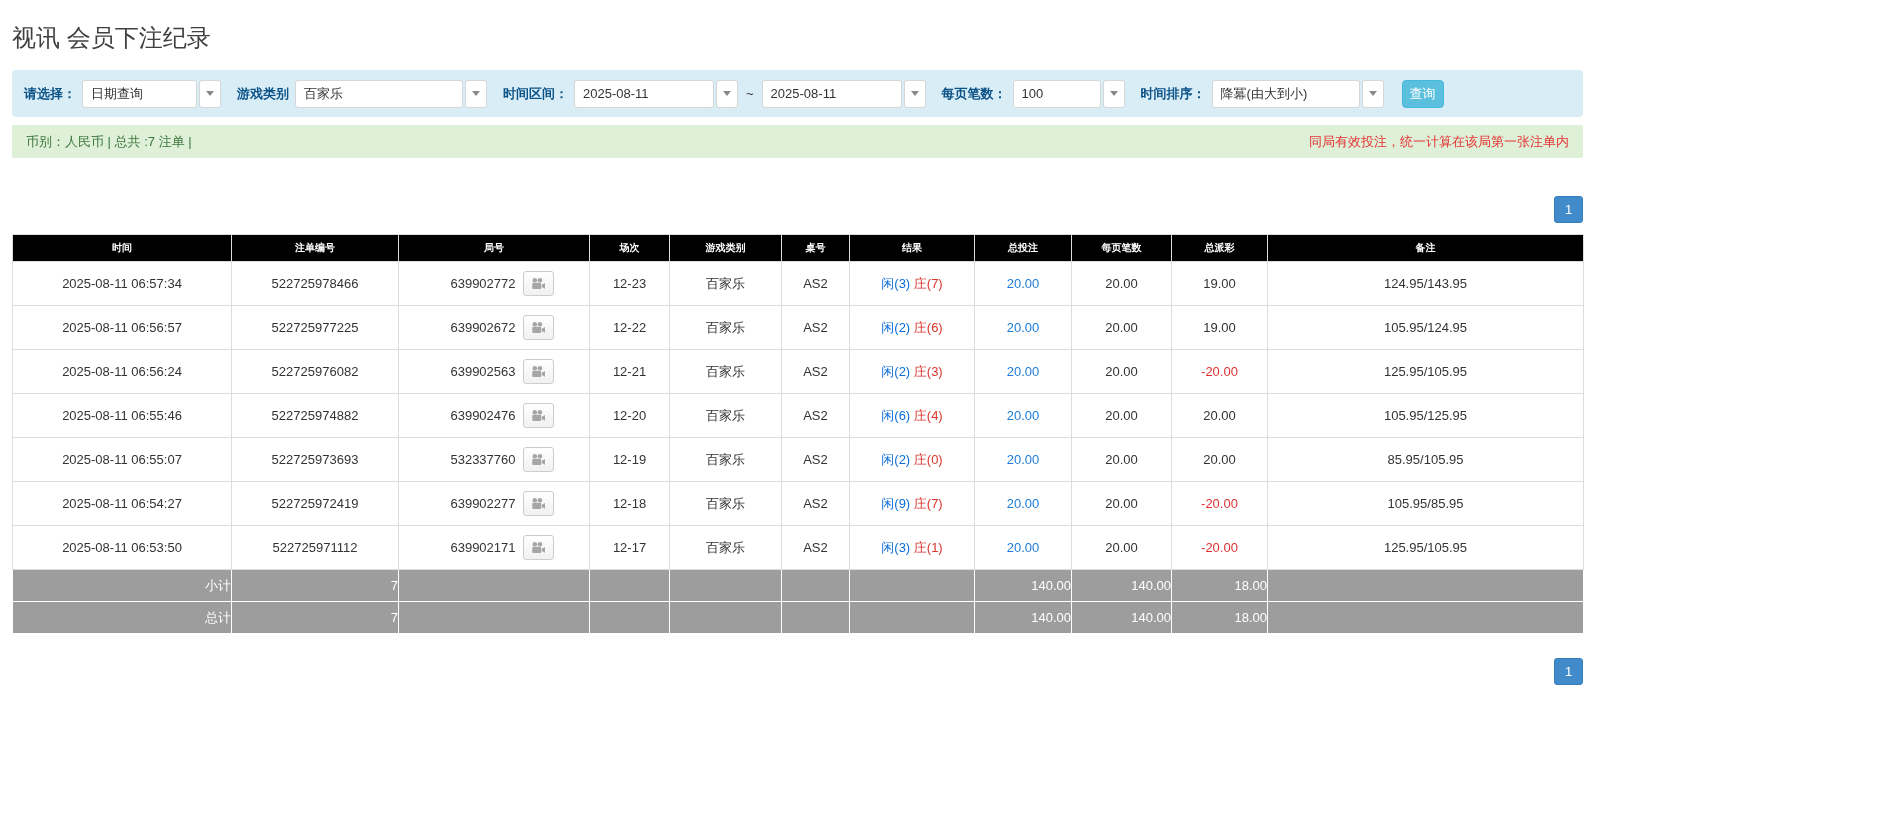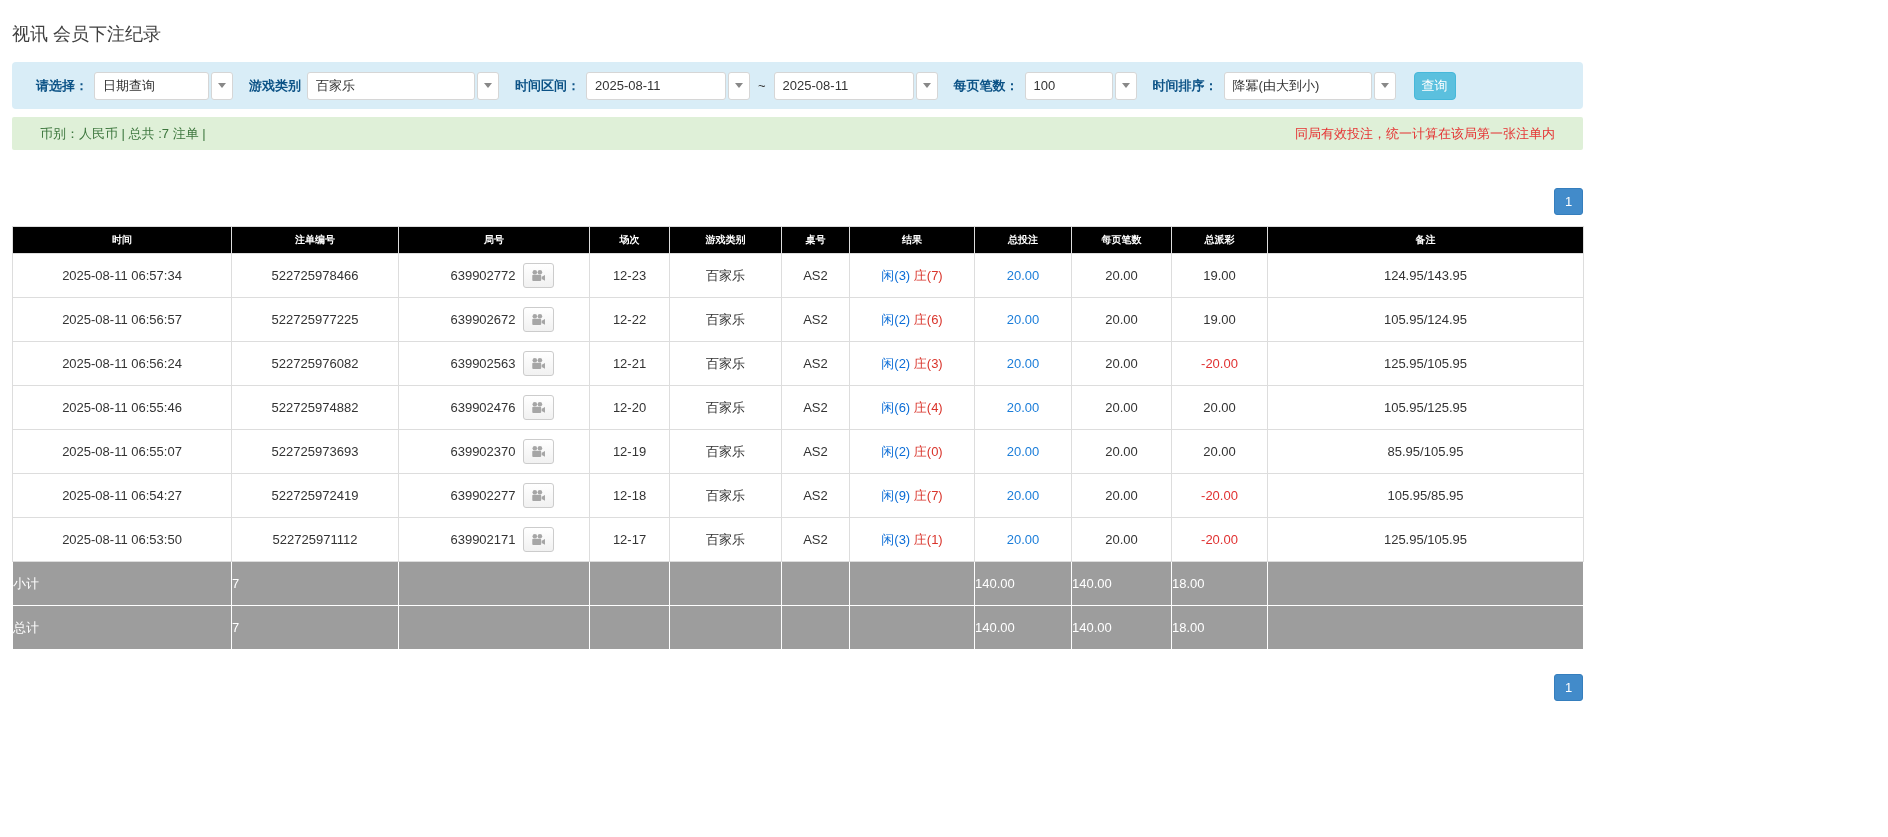--- a/index.html
+++ b/index.html
@@ -1,46 +1,46 @@
 <!DOCTYPE html>
 <html style="--accent-blue: #5bc0de; --filter-bar-bg: #d9edf7; --filter-label: #0b5286; --summary-bg: #dff0d8; --summary-text: #3c763d; --warning-text: #e53333; --header-bg: #000000; --header-text: #ffffff; --player-color: #0a6cd6; --banker-color: #d9342b; --link-color: #1b7dd9; --negative-color: #e03131; --footer-bg: #9d9d9d; --pagination-bg: #428bca;"><head>
 <meta charset="utf-8">
 <style>
   * { box-sizing: border-box; margin: 0; padding: 0; }
   html, body { background: #fff; }
   body { font-family: "Liberation Sans", "DejaVu Sans", sans-serif; font-size: 13px; color: #333; }
   .viewport { width: 1888px; height: 837px; overflow: hidden; background: #fff; }
   .content { width: 1571px; margin-left: 12px; }
 
-  .page-title { font-size: 18px; font-weight: 400; color: #404040; padding: 22px 0 16px 0; }
+  .page-title { font-size: 24px; font-weight: 400; color: #404040; padding: 22px 0 16px 0; }
 
   .filter-bar { display: flex; align-items: center; background: var(--filter-bar-bg); border-radius: 4px; padding: 9px 12px; gap: 6px; height: 47px; }
   .flabel { color: var(--filter-label); font-weight: bold; white-space: nowrap; margin-left: 10px; }
-  .flabel:first-child { margin-left: 12px; text-align: right; }
+  .flabel:first-child { margin-left: 0; text-align: right; }
   .combo { display: inline-flex; align-items: stretch; }
   .combo input { height: 28px; border: 1px solid #d6d6d6; border-radius: 3px; background: #ffffff; padding: 0 8px; font-size: 13px; color: #333; font-family: inherit; outline: none; }
   .combo .arrowbtn { width: 22px; height: 28px; margin-left: 2px; border: 1px solid #d6d6d6; border-radius: 3px; background: #fff; display: inline-flex; align-items: center; justify-content: center; cursor: pointer; }
   .caret { width: 0; height: 0; border-left: 4px solid transparent; border-right: 4px solid transparent; border-top: 5px solid #888; }
   .w115 { width: 115px; } .w168 { width: 168px; } .w140 { width: 140px; } .w88 { width: 88px; } .w148 { width: 148px; }
   .tilde { color: #333; margin: 0 2px; }
   .search-btn { height: 28px; padding: 0 7px; margin-left: 12px; background: var(--accent-blue); border: 1px solid #46b8da; color: #fff; border-radius: 4px; font-size: 13px; cursor: pointer; font-family: inherit; }
 
-  .summary-bar { margin-top: 8px; background: var(--summary-bg); border-radius: 2px; padding: 0 28px; height: 33px; display: flex; align-items: center; justify-content: space-between; }
+  .summary-bar { margin-top: 8px; background: var(--summary-bg); border-radius: 2px; padding: 0 14px; height: 33px; display: flex; align-items: center; justify-content: space-between; }
   .summary-left { color: var(--summary-text); }
   .summary-right { color: var(--warning-text); }
 
   .pager { display: flex; justify-content: flex-end; }
   .pager-top { margin-top: 38px; }
   .pager-bottom { margin-top: 24px; }
   .page-btn { min-width: 29px; height: 27px; display: inline-flex; align-items: center; justify-content: center; background: var(--pagination-bg); border: 1px solid #357ebd; color: #fff; border-radius: 3px; cursor: pointer; font-size: 13px; }
 
   table.records { border-collapse: collapse; table-layout: fixed; width: 1571px; margin-top: 11px; }
   table.records th { background: var(--header-bg); color: var(--header-text); font-weight: bold; height: 27px; font-size: 10px; text-align: center; border: 1px solid #ddd; }
   table.records tbody td { border: 1px solid #ddd; text-align: center; height: 44px; background: #fff; }
-  table.records tfoot td { background: var(--footer-bg); color: #fff; height: 44px; border: 1px solid #fff; text-align: left; }
+  table.records tfoot td { background: var(--footer-bg); color: #fff; height: 32px; border: 1px solid #fff; text-align: right; }
   tr[data-name="total-row"] td { border-top: 2px solid #fff; }
 
   .player { color: var(--player-color); }
   .banker { color: var(--banker-color); }
   .bet-link { color: var(--link-color); text-decoration: none; cursor: pointer; }
   .neg { color: var(--negative-color); }
   .round-wrap { display: inline-flex; align-items: center; justify-content: center; margin-left: 16px; }
   .video-btn { width: 31px; height: 25px; border: 1px solid #ccc; border-radius: 3px; background: linear-gradient(#ffffff, #f1f1f1); margin-left: 7px; display: inline-flex; align-items: center; justify-content: center; cursor: pointer; padding: 0; }
 </style>
 </head>
@@ -230,21 +230,21 @@
             <td data-name="result-cell"><span class="player" data-name="player-result">闲(6)</span> <span class="banker" data-name="banker-result">庄(4)</span></td>
             <td data-name="total-bet-cell"><a href="#" class="bet-link" data-name="total-bet-link">20.00</a></td>
             <td data-name="valid-bet-cell">20.00</td>
             <td data-name="payout-cell" class="">20.00</td>
             <td data-name="note-cell">105.95/125.95</td>
           </tr>
           <tr data-name="table-row">
             <td data-name="time-cell">2025-08-11 06:55:07</td>
             <td data-name="bet-id-cell">522725973693</td>
             <td data-name="round-cell"><span class="round-wrap">
-                <span data-name="round-number">639902370</span>
+                <span data-name="round-number">532337760</span>
                 <button class="video-btn" data-name="video-replay-button">
                   <svg width="16" height="14" viewBox="0 0 24 22" fill="#a6a6a6" data-name="video-camera-icon">
                     <circle cx="7" cy="5" r="3.6"></circle>
                     <circle cx="15" cy="5" r="3.6"></circle>
                     <rect x="3" y="9" width="14" height="10" rx="1.6"></rect>
                     <path d="M17.8 12.2 L23 9.6 v8.8 l-5.2 -2.6 z"></path>
                   </svg>
                 </button>
               </span></td>
             <td data-name="session-cell">12-19</td>

